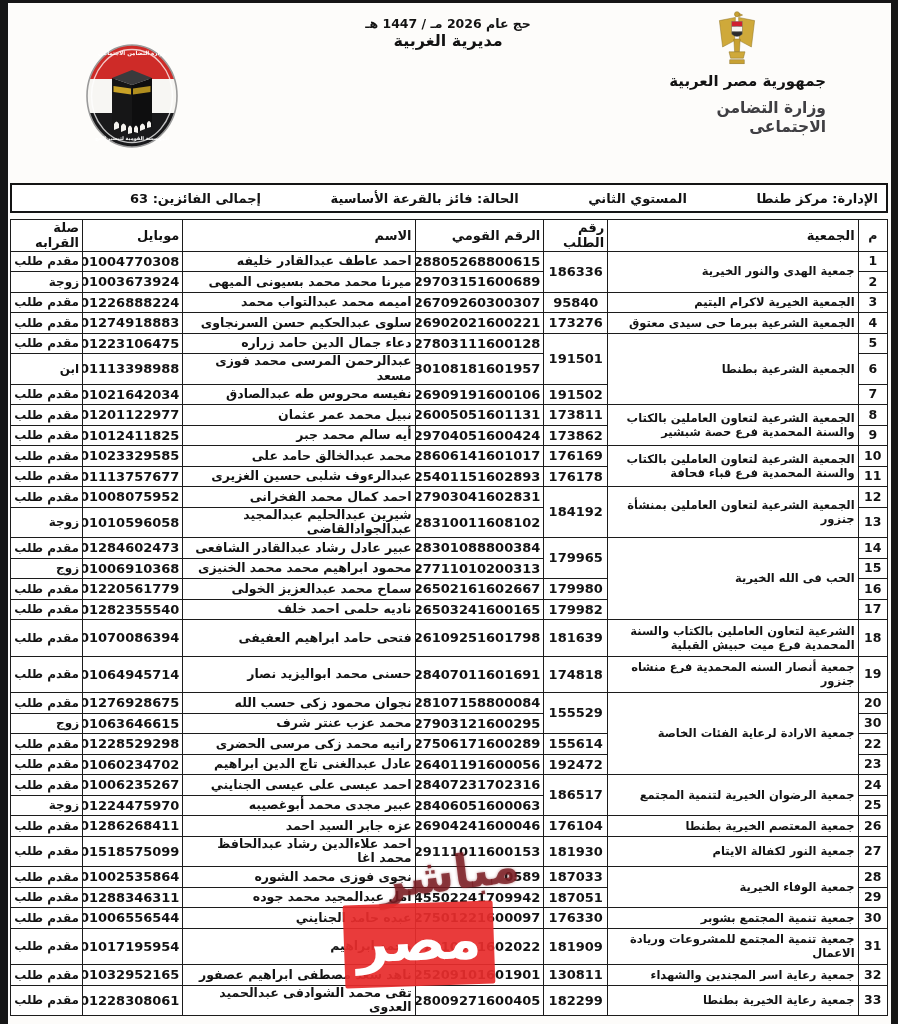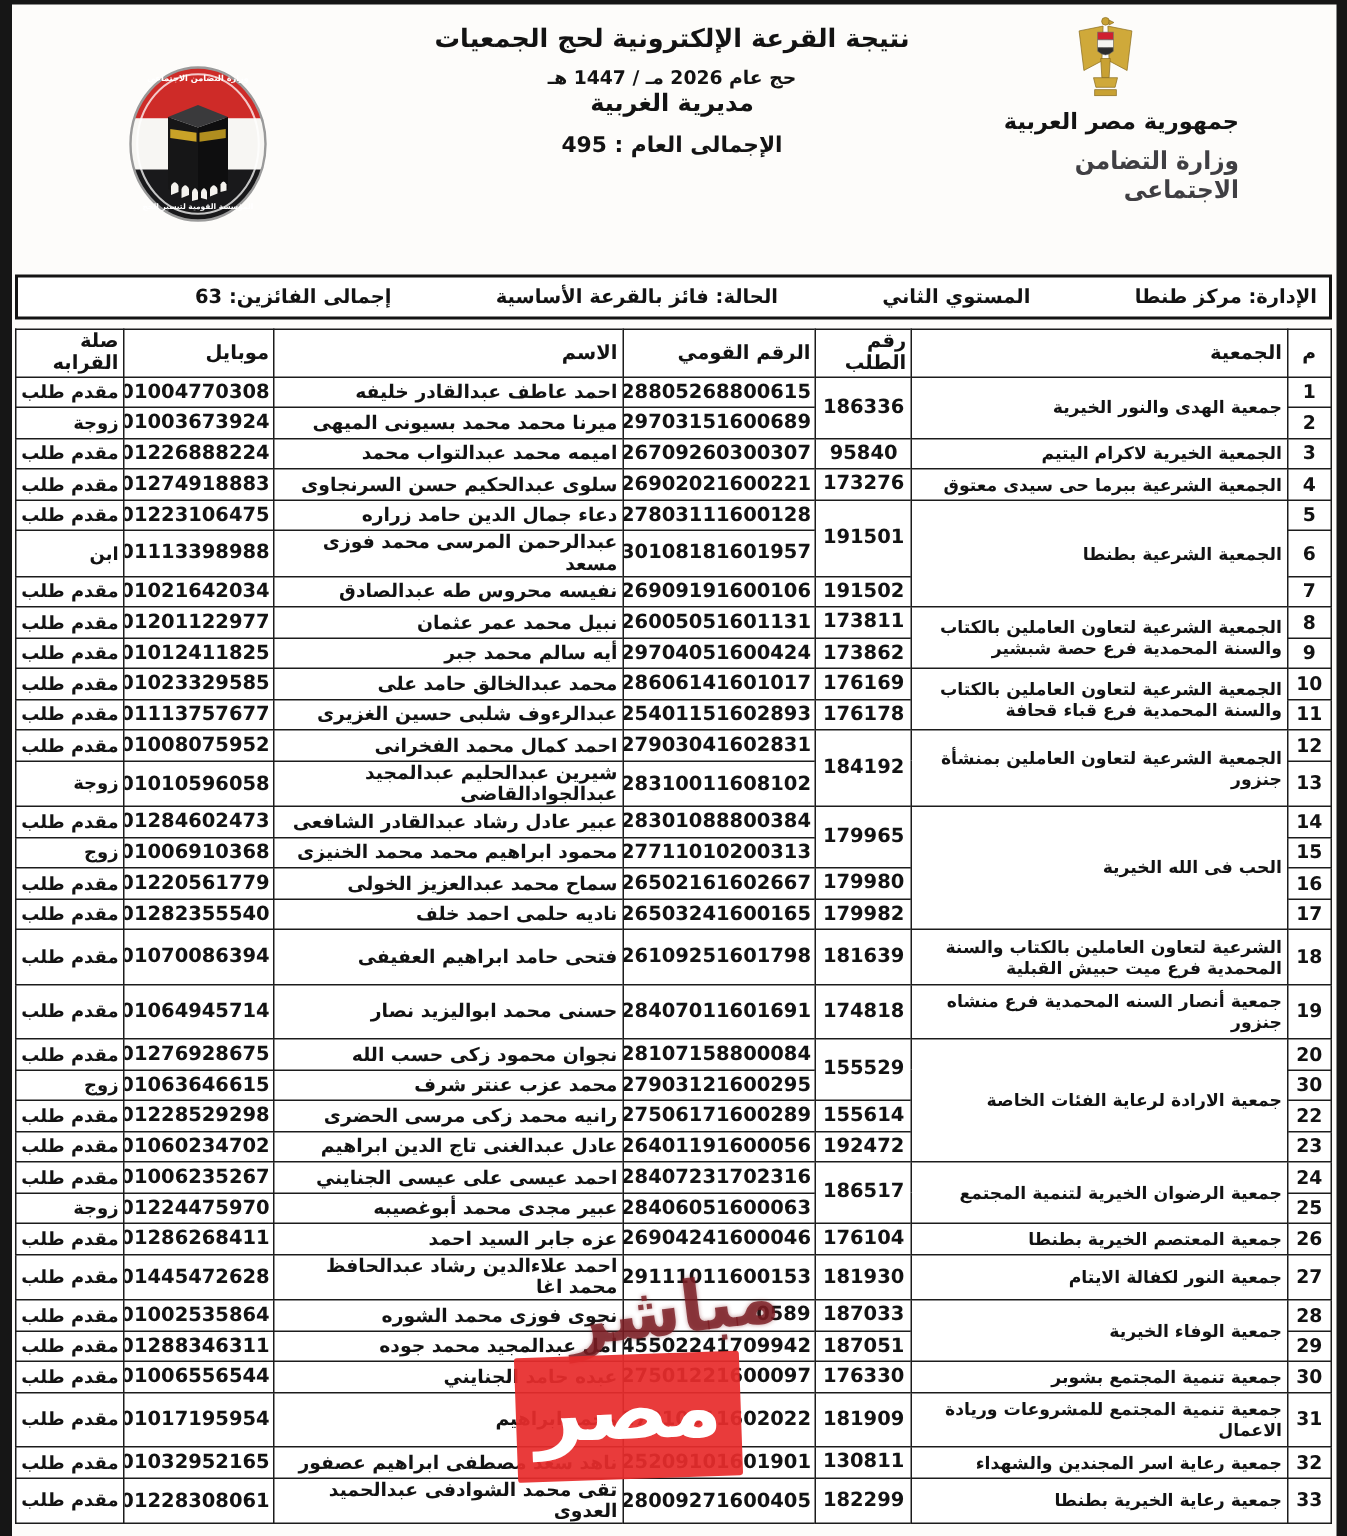--- a/index.html
+++ b/index.html
@@ -97,24 +97,22 @@
         <rect x="23.5" y="14" width="13" height="6.5" fill="#cf2030"></rect>
         <rect x="23.5" y="20.5" width="13" height="6.5" fill="#f5f4f0"></rect>
         <path d="M23.5 27 L36.5 27 L36.5 30 Q30 36 23.5 30 Z" fill="#2b2b2b"></path>
       </g>
     </svg>
     <div class="hdr-country">جمهورية مصر العربية</div>
     <div class="hdr-ministry">وزارة التضامن الاجتماعى</div>
   </div>
 
   <div class="hdr-center">
-    <div class="hdr-title">نتيجة القرعة الإلكترونية لحج الجمعيات</div>
     <div class="hdr-sub">حج عام 2026 مـ / 1447 هـ</div>
     <div class="hdr-dir">مديرية الغربية</div>
-    <div class="hdr-total">الإجمالى العام : 495</div>
   </div>
 
   <div class="hdr-logo">
     <svg width="96" height="108" viewBox="0 0 96 108">
       <defs>
           <clipPath id="oval">
             <ellipse cx="48" cy="54" rx="45" ry="51"></ellipse>
           </clipPath>
         </defs>
       <g clip-path="url(#oval)">
@@ -388,21 +386,21 @@
             <td class="c-name">عزه جابر السيد احمد</td>
             <td class="c-mob">01286268411</td>
             <td class="c-rel">مقدم طلب</td>
           </tr>
           <tr>
             <td class="c-no">27</td>
             <td class="c-assoc">جمعية النور لكفالة الايتام</td>
             <td class="c-req">181930</td>
             <td class="c-nid">29111011600153</td>
             <td class="c-name">احمد علاءالدين رشاد عبدالحافظ محمد اغا</td>
-            <td class="c-mob">01445472628</td>
+            <td class="c-mob">01518575099</td>
             <td class="c-rel">مقدم طلب</td>
           </tr>
           <tr>
             <td class="c-no">28</td>
             <td class="c-assoc" rowspan="2">جمعية الوفاء الخيرية</td>
             <td class="c-req">187033</td>
             <td class="c-nid">0589</td>
             <td class="c-name">نجوى فوزى محمد الشوره</td>
             <td class="c-mob">01002535864</td>
             <td class="c-rel">مقدم طلب</td>

